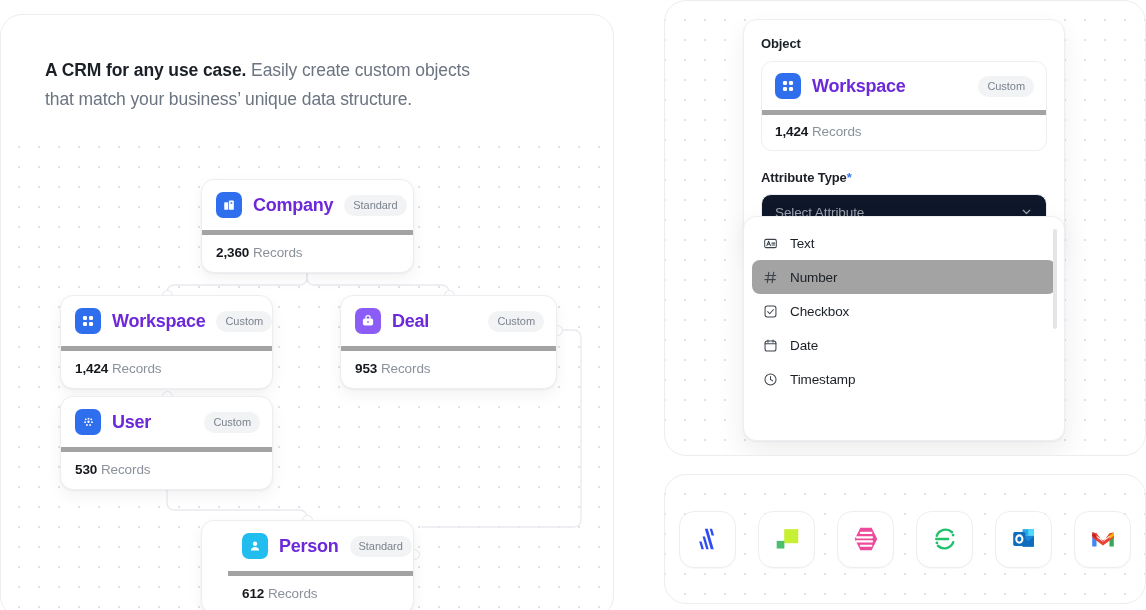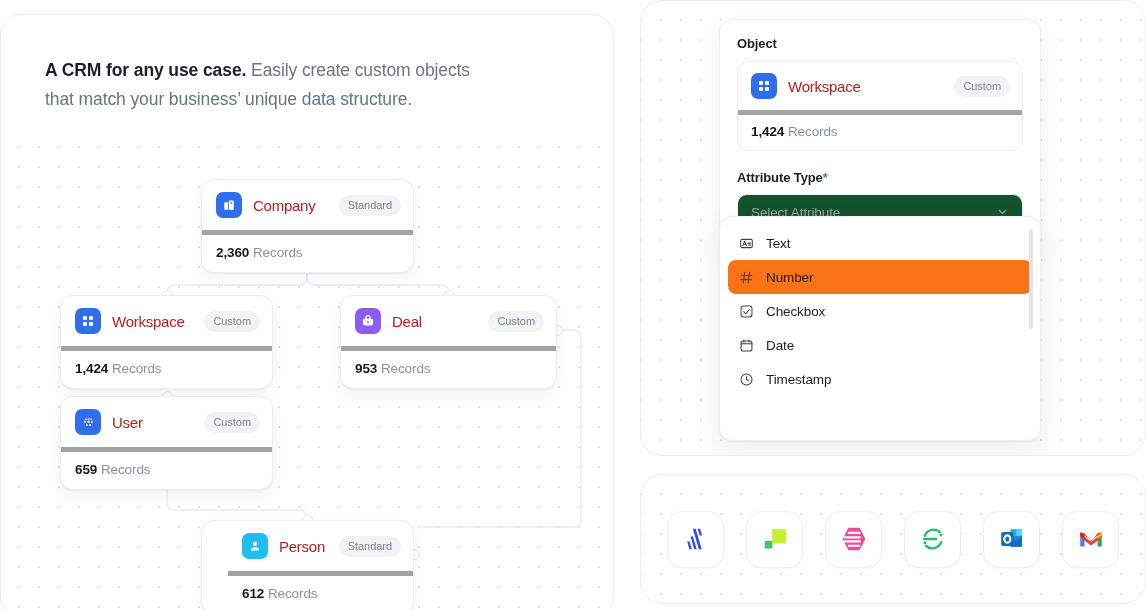--- a/index.html
+++ b/index.html
@@ -67,21 +67,21 @@
     display: flex; align-items: center;
     padding: 12px 12px 12px 14px;
     gap: 11px;
   }
   .node-ico {
     width: 26px; height: 26px; border-radius: 7px;
     flex: 0 0 auto;
     display: flex; align-items: center; justify-content: center;
   }
   .node-name {
-    font-size: 15px; font-weight: 400; color: #b91c1c;
+    font-size: 18px; font-weight: 700; color: #6d28d9;
     letter-spacing: -0.25px; flex: 1 1 auto; white-space: nowrap;
   }
   .chip {
     font-size: 11px; color: #7b838e; background: #f2f3f5;
     border-radius: 20px; padding: 4px 9px 5px; white-space: nowrap;
     letter-spacing: -0.05px;
     text-align: right;
   }
   .node-foot {
     border-top: 5px solid #a3a3a3;
@@ -101,20 +101,21 @@
     position: absolute; width: 11px; height: 11px;
     border: 1.4px solid #e6e8ec; border-radius: 50%;
     background: #fff;
   }
 
   
   .right-col {
     width: 506px;
     display: flex; flex-direction: column;
     gap: 18px;
+    margin-left: 24px;
   }
   .rt-panel { height: 456px; position: relative; }
   .rb-panel { height: 130px; position: relative; }
 
   .rt-dots {
     position: absolute; inset: 0;
     background-image: radial-gradient(#d9dde3 1.1px, transparent 1.2px);
     background-size: 20px 20px;
     background-position: 10px 9px;
     opacity: .85;
@@ -145,41 +146,41 @@
 
   .obj-card {
     border: 1px solid #eceef1; border-radius: 11px; overflow: hidden;
     background: #fff;
   }
 
   .select {
     height: 37px; border: 1px solid #ebedf0; border-radius: 10px;
     display: flex; align-items: center; padding: 0 13px;
     font-size: 13.5px; color: #9aa1ab; letter-spacing: -0.1px;
-    background: #14532d;
+    background: #0f172a;
   }
   .select .chev { margin-left: auto; color: #98a0aa; }
 
   
   .menu {
     position: absolute;
     left: 78px; top: 215px; width: 322px; height: 225px;
     background: #fff;
     border: 1px solid #eceef1;
     border-radius: 13px;
     box-shadow: 0 1px 2px rgba(20,25,35,.05), 0 12px 30px rgba(20,25,35,.08);
     padding: 9px 8px 0 8px;
     overflow: hidden;
   }
   .mi {
     display: flex; align-items: center; gap: 12px;
     height: 34px; padding: 0 10px; border-radius: 8px;
     font-size: 13.5px; color: #1b2026; letter-spacing: -0.1px;
   }
-  .mi.active { background: #f97316; }
+  .mi.active { background: #a3a3a3; }
   .mi .ic { width: 16px; height: 16px; display: flex; align-items: center; justify-content: center; color: #3c434d; flex: 0 0 auto; }
   .scrollbar {
     position: absolute; right: 7px; top: 12px;
     width: 4px; height: 100px; border-radius: 3px; background: #e3e5e9;
   }
 
   
   .logo-row {
     position: absolute; inset: 0;
     display: flex; align-items: center; justify-content: center;
@@ -294,21 +295,21 @@
               <circle cx="8" cy="7.2" r="1.25"></circle>
               <circle cx="11.7" cy="7.6" r="1"></circle>
             <circle cx="6.3" cy="10.6" r="1"></circle>
               <circle cx="9.7" cy="10.6" r="1"></circle>
           </svg>
         </span>
         <span class="node-name">User</span>
         <span class="chip">Custom</span>
       </div>
       <div class="node-foot">
-        <b>659</b>
+        <b>530</b>
         <span>Records</span>
       </div>
     </div>
 
     <div class="node n-person">
       <div class="node-head">
         <span class="node-ico" style="background:#22bdef;">
           <svg width="14" height="14" viewBox="0 0 16 16" fill="#fff">
               <circle cx="8" cy="5.4" r="2.5"></circle>
               <path d="M3.2 13c.3-2.6 2.3-4 4.8-4s4.5 1.4 4.8 4z"></path>

